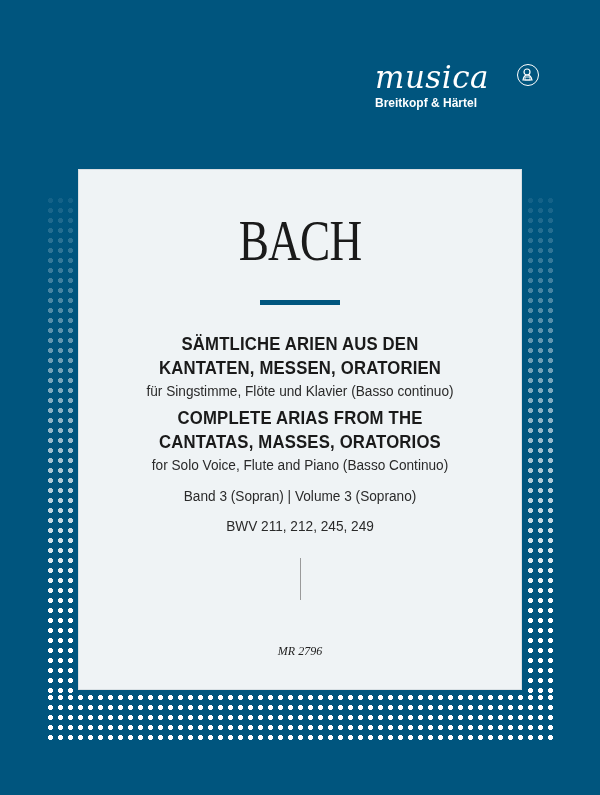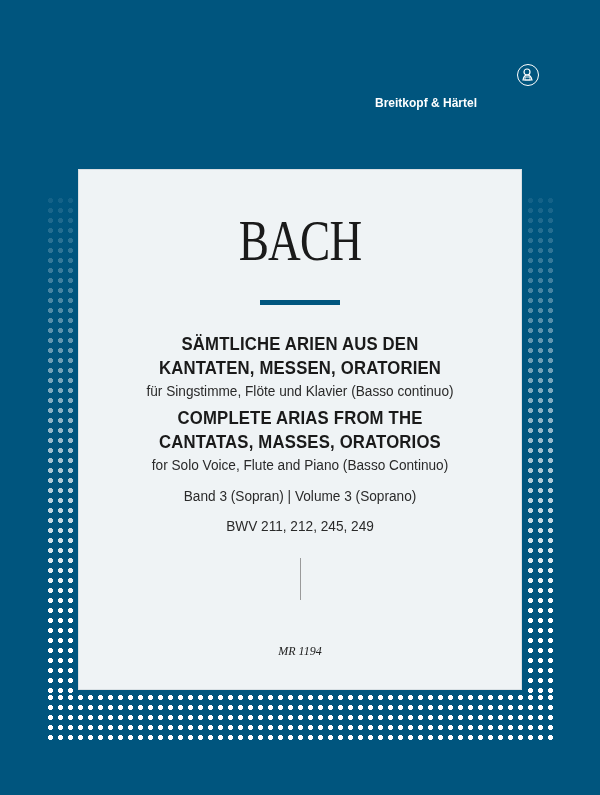--- a/index.html
+++ b/index.html
@@ -582,20 +582,21 @@
       <span class="dot" style="left: 488px; top: 735px; color: rgb(255, 255, 255); opacity: 1;"></span>
       <span class="dot" style="left: 498px; top: 735px; color: rgb(255, 255, 255); opacity: 1;"></span>
       <span class="dot" style="left: 508px; top: 735px; color: rgb(255, 255, 255); opacity: 1;"></span>
       <span class="dot" style="left: 518px; top: 735px; color: rgb(255, 255, 255); opacity: 1;"></span>
       <span class="dot" style="left: 528px; top: 735px; color: rgb(255, 255, 255); opacity: 1;"></span>
       <span class="dot" style="left: 538px; top: 735px; color: rgb(255, 255, 255); opacity: 1;"></span>
       <span class="dot" style="left: 548px; top: 735px; color: rgb(255, 255, 255); opacity: 1;"></span>
     </div>
 
   <div class="logo">
+    <span class="logo-musica">musica</span>
     <span class="logo-bh">Breitkopf &amp; Härtel</span>
     <span class="logo-emblem">
       <svg width="15" height="15" viewBox="0 0 15 15">
           <circle cx="7" cy="5" r="3" fill="none" stroke="#fff" stroke-width="1.2"></circle>
           <path d="M3 13 Q4 8 7 8 Q11 8 12 13 Z" fill="none" stroke="#fff" stroke-width="1.2"></path>
           <rect x="5" y="10" width="5" height="3" fill="none" stroke="#fff" stroke-width="0.9"></rect>
         </svg>
     </span>
   </div>
 
@@ -608,15 +609,15 @@
     <div class="txt s" style="top:211px">für Singstimme, Flöte und Klavier (Basso continuo)</div>
 
     <div class="txt h" style="top:236px">COMPLETE ARIAS FROM THE</div>
     <div class="txt h" style="top:260px">CANTATAS, MASSES, ORATORIOS</div>
     <div class="txt s" style="top:285px">for Solo Voice, Flute and Piano (Basso Continuo)</div>
 
     <div class="txt s" style="top:316px">Band 3 (Sopran) | Volume 3 (Soprano)</div>
     <div class="txt s" style="top:346px">BWV 211, 212, 245, 249</div>
 
     <div class="vline"></div>
-    <div class="mr">MR 1194</div>
+    <div class="mr">MR 2796</div>
   </div>
 </div>
 
 </body></html>

